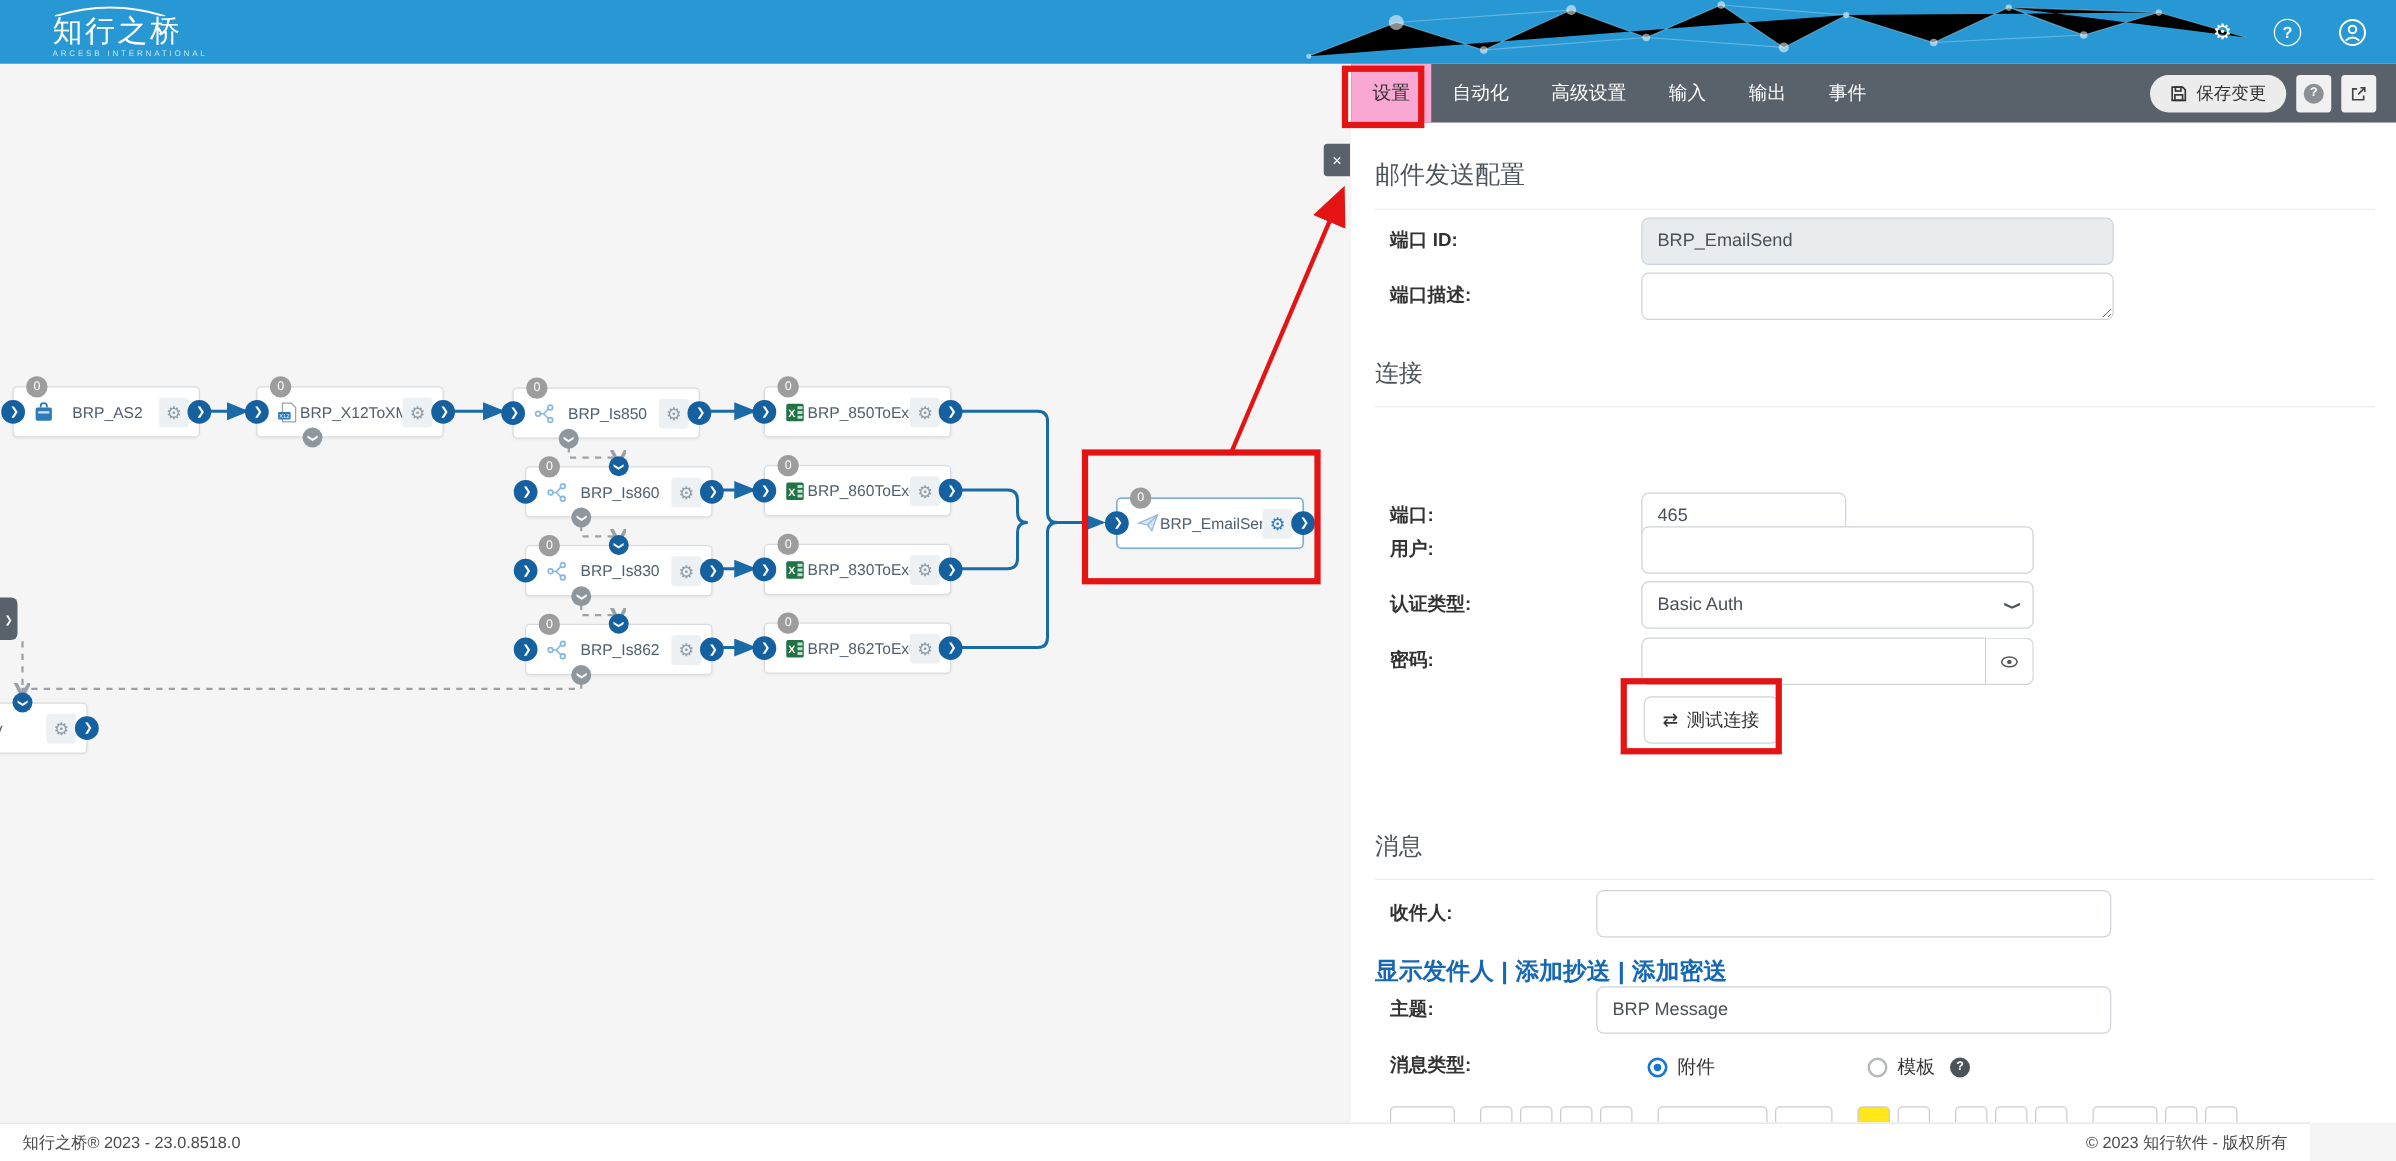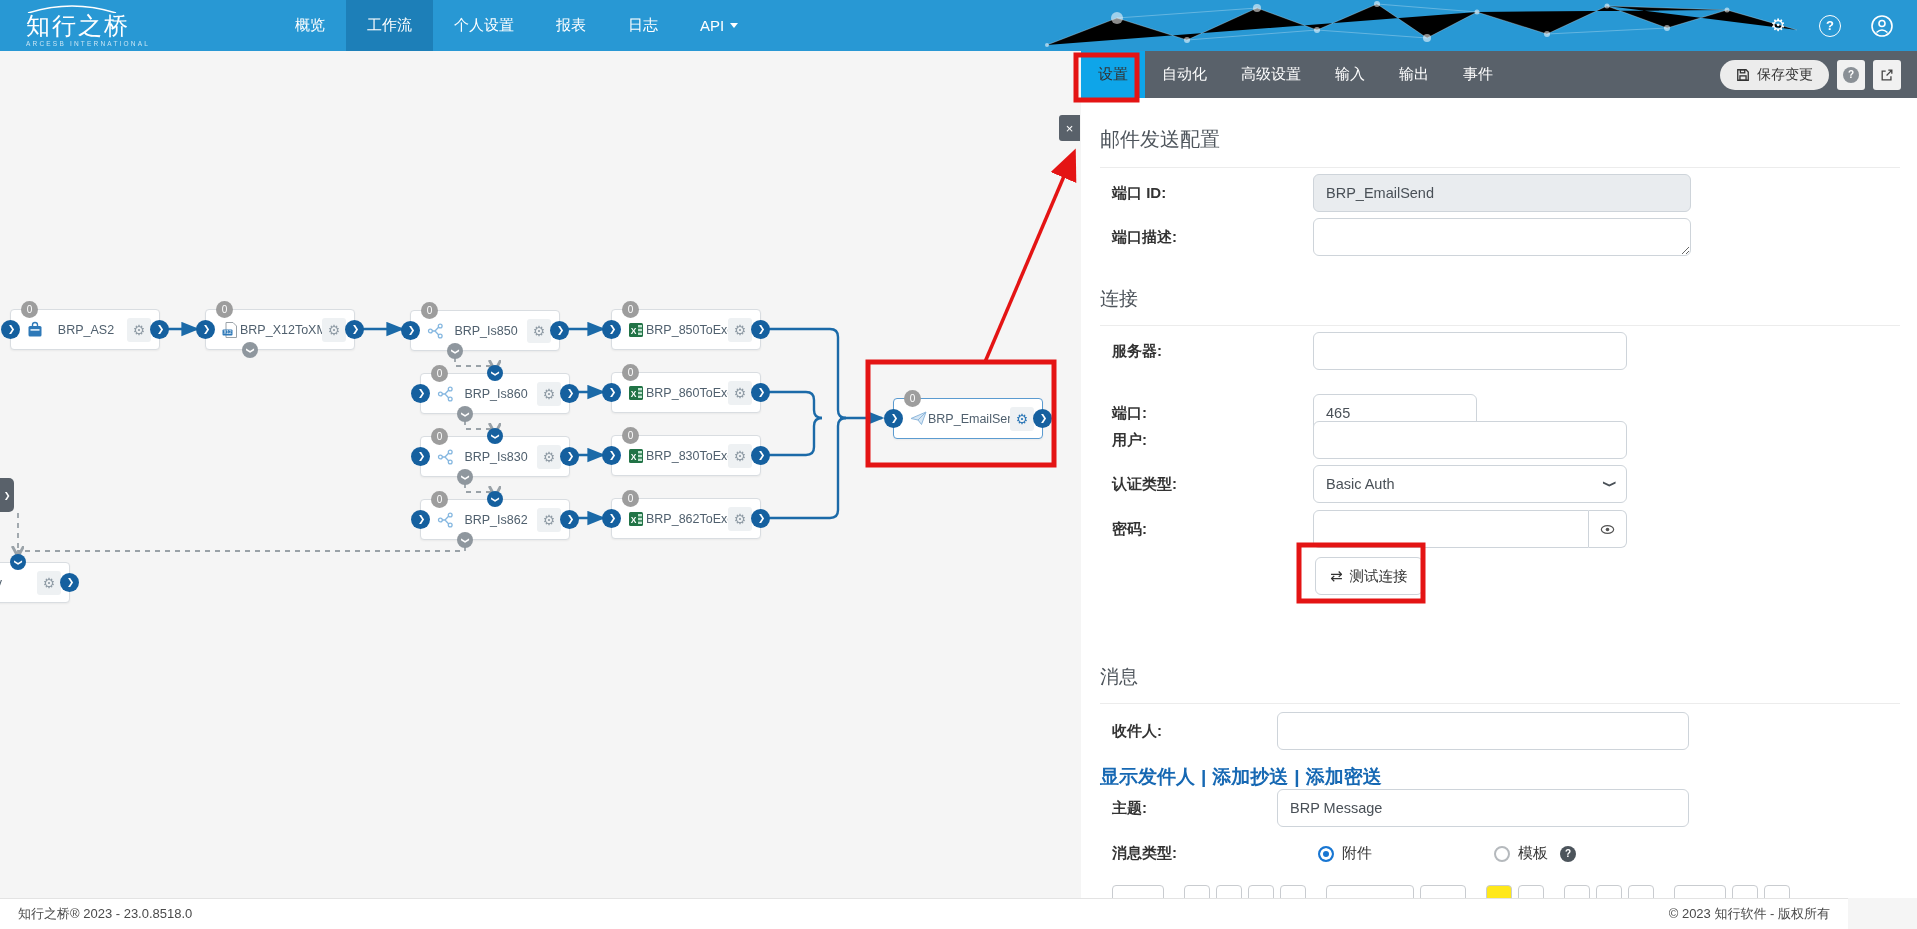--- a/index.html
+++ b/index.html
@@ -2,21 +2,21 @@
 <html><head>
 <meta charset="utf-8">
 <style>
   * { margin:0; padding:0; box-sizing:border-box; }
   html,body { width:1917px; height:929px; overflow:hidden;
     font-family:"Liberation Sans","DejaVu Sans",sans-serif; background:#f5f5f5; }
 
   
   .navbar { position:absolute; left:0; top:0; width:1917px; height:51px;
     background:#2898d4; display:flex; align-items:stretch; z-index:30; overflow:hidden; }
-  .logo { display:flex; flex-direction:column; justify-content:center; padding:0 26px; color:#fff; }
+  .logo { display:flex; flex-direction:column; justify-content:center; padding:0 42px; color:#fff; }
   .logo-title { font-size:24px; letter-spacing:2px; line-height:24px; }
   .logo-sub { font-size:6.5px; letter-spacing:2.2px; color:rgba(255,255,255,.75); margin-top:2px; }
   .logo-arc { width:92px; height:8px; margin-bottom:1px; }
   .nav-items { display:flex; margin-left:98px; align-items:stretch; }
   .nav-item { display:flex; align-items:center; padding:0 21px; color:#fff; font-size:15px; cursor:pointer; }
   .nav-item.active { background:#1d7fb8; }
   .nav-caret { width:0; height:0; border-left:4px solid transparent; border-right:4px solid transparent;
     border-top:5px solid #fff; margin-left:6px; }
   .nav-right { position:absolute; right:22px; top:0; height:51px; display:flex; align-items:center; gap:26px; }
   .nav-ico { width:26px; height:26px; display:flex; align-items:center; justify-content:center;
@@ -51,21 +51,21 @@
   .chevcircle.gray { background:#8f979e; }
   .chevcircle.blue { background:#15609f; }
   .edge-tab { position:absolute; left:0; top:427px; width:14px; height:34px; background:#59616a;
     border-radius:0 5px 5px 0; color:#fff; display:flex; align-items:center; justify-content:center;
     font-size:8px; cursor:pointer; z-index:6; }
 
   
   .tabbar { position:absolute; left:1081px; top:51px; width:836px; height:47px;
     background:#59616a; display:flex; align-items:stretch; z-index:20; }
   .tab { display:flex; align-items:center; padding:0 17px; color:#fff; font-size:15px; cursor:pointer; }
-  .tab.active { background:#0ea5e9; color:#333; }
+  .tab.active { background:#f9a8d4; color:#333; }
   .tabbar-right { margin-left:auto; display:flex; align-items:center; gap:8px; padding-right:16px; }
   .btn-save { height:30px; background:#ececec; border:none; border-radius:15px; color:#333;
     font-size:14px; padding:0 16px; display:flex; align-items:center; gap:7px; cursor:pointer;
     font-family:inherit; }
   .btn-sq { width:28px; height:30px; background:#f1f1f1; border:none; border-radius:3px; color:#555;
     display:flex; align-items:center; justify-content:center; cursor:pointer; }
   .btn-sq .mini-ring { width:16px; height:16px; border-radius:50%; background:#8a9096; color:#fff;
     font-size:10px; font-weight:bold; line-height:16px; text-align:center; }
 
   .panel { position:absolute; left:1081px; top:98px; width:836px; height:800px;
@@ -117,41 +117,20 @@
 <body>
 
 <div class="navbar">
   <div class="logo">
     <svg class="logo-arc" viewBox="0 0 92 8">
       <path d="M2 8 Q46 -6 90 8" fill="none" stroke="#fff" stroke-width="1.6"></path>
     </svg>
     <span class="logo-title">知行之桥</span>
     <span class="logo-sub">ARCESB INTERNATIONAL</span>
   </div>
-  <div class="nav-items">
-    <div class="nav-item">
-        <span>概览</span>
-      </div>
-    <div class="nav-item active">
-        <span>工作流</span>
-      </div>
-    <div class="nav-item">
-        <span>个人设置</span>
-      </div>
-    <div class="nav-item">
-        <span>报表</span>
-      </div>
-    <div class="nav-item">
-        <span>日志</span>
-      </div>
-    <div class="nav-item">
-        <span>API</span>
-        <span class="nav-caret"></span>
-      </div>
-  </div>
   <svg class="constellation" width="820" height="51" viewBox="0 0 820 51">
     <g stroke="rgba(255,255,255,.28)" stroke-width="1">
       <path d="M40 45 L110 18 L180 40 L250 8 L310 30 L370 4 L420 38 L470 12 M110 18 L250 8 M180 40 L310 30 M310 30 L420 38 M370 4 L470 12 M470 12 L540 34 L600 6 L660 28 L720 10 M540 34 L660 28 M600 6 L720 10 L790 30"></path>
     </g>
     <g fill="rgba(255,255,255,.55)">
       <circle cx="110" cy="18" r="6"></circle>
         <circle cx="180" cy="40" r="3"></circle>
         <circle cx="250" cy="8" r="4"></circle>
       <circle cx="310" cy="30" r="3"></circle>
         <circle cx="370" cy="4" r="3"></circle>
@@ -533,24 +512,20 @@
     <input class="ctl" style="left: 201px; width: 378px;" disabled="" value="BRP_EmailSend">
   </div>
 
   <div class="frow" style="top:120px">
     <label>端口描述:</label>
     <textarea class="ctl" style="left: 201px; width: 378px;" rows="1" value=""></textarea>
   </div>
 
   <div class="p-section" style="top:188px">连接</div>
 
-  <div class="frow" style="top:234px">
-    <label>服务器:</label>
-    <input class="ctl" style="left: 201px; width: 314px;" value="">
-  </div>
 
   <div class="frow" style="top:296px">
     <label>端口:</label>
     <input class="ctl" style="left: 201px; width: 164px;" value="465">
   </div>
 
   <div class="frow" style="top:323px">
     <label>用户:</label>
     <input class="ctl" style="left: 201px; width: 314px;" value="">
   </div>

